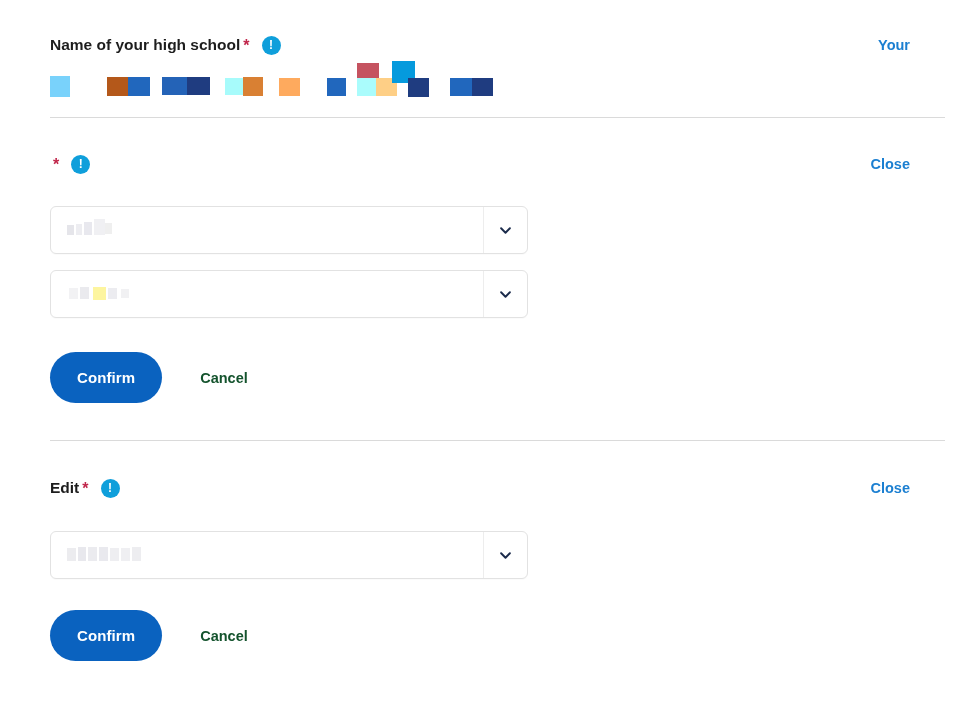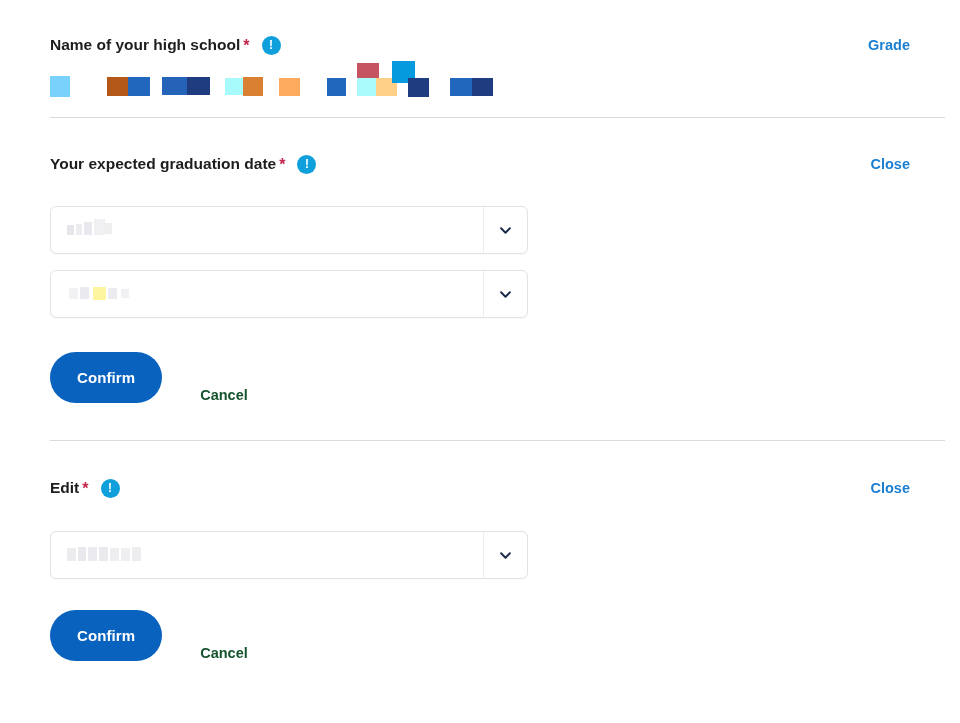--- a/index.html
+++ b/index.html
@@ -148,21 +148,21 @@
     width: 100%;
   }
   .ghost-text .gblk {
     position: absolute;
     display: block;
   }
 
   
   .btn-row {
     display: flex;
-    align-items: flex-end;
+    align-items: center;
   }
   .btn-confirm {
     background: #0a62bf;
     color: #ffffff;
     border: none;
     border-radius: 26px;
     height: 51px;
     padding: 0 27px;
     font-size: 15px;
     font-weight: bold;
@@ -190,21 +190,21 @@
 
   <div class="section" style="margin-top:34px;">
     <div class="section-head">
       <div class="label-group">
         <span class="field-label">Name of your high school</span>
         <span class="required-star">*</span>
         <span class="info-icon">
           <span class="bang">!</span>
         </span>
       </div>
-      <a class="action-link">Grade</a>
+      <a class="action-link">Your</a>
     </div>
     <div class="redacted" id="redacted-school-name">
         <span class="blk" style="left: 0px; top: 6px; width: 20px; height: 21px; background: rgb(121, 210, 251);"></span>
         <span class="blk" style="left: 57px; top: 7px; width: 21px; height: 19px; background: rgb(180, 88, 26);"></span>
         <span class="blk" style="left: 78px; top: 7px; width: 22px; height: 19px; background: rgb(33, 103, 189);"></span>
         <span class="blk" style="left: 112px; top: 7px; width: 25px; height: 18px; background: rgb(36, 99, 183);"></span>
         <span class="blk" style="left: 137px; top: 7px; width: 23px; height: 18px; background: rgb(31, 60, 128);"></span>
         <span class="blk" style="left: 175px; top: 8px; width: 18px; height: 17px; background: rgb(167, 251, 251);"></span>
         <span class="blk" style="left: 193px; top: 7px; width: 20px; height: 19px; background: rgb(217, 128, 51);"></span>
         <span class="blk" style="left: 229px; top: 8px; width: 21px; height: 18px; background: rgb(254, 170, 94);"></span>
@@ -217,21 +217,20 @@
         <span class="blk" style="left: 400px; top: 8px; width: 22px; height: 18px; background: rgb(33, 103, 189);"></span>
         <span class="blk" style="left: 422px; top: 8px; width: 21px; height: 18px; background: rgb(31, 60, 128);"></span>
       </div>
   </div>
 
   <div class="divider" style="margin-top:17px;"></div>
 
   <div class="section" style="margin-top:35px;">
     <div class="section-head">
       <div class="label-group">
-        <span class="field-label">Your expected graduation date</span>
         <span class="required-star">*</span>
         <span class="info-icon">
           <span class="bang">!</span>
         </span>
       </div>
       <a class="action-link">Close</a>
     </div>
 
     <div class="select" style="margin-top:31px;">
       <div class="select-value">

